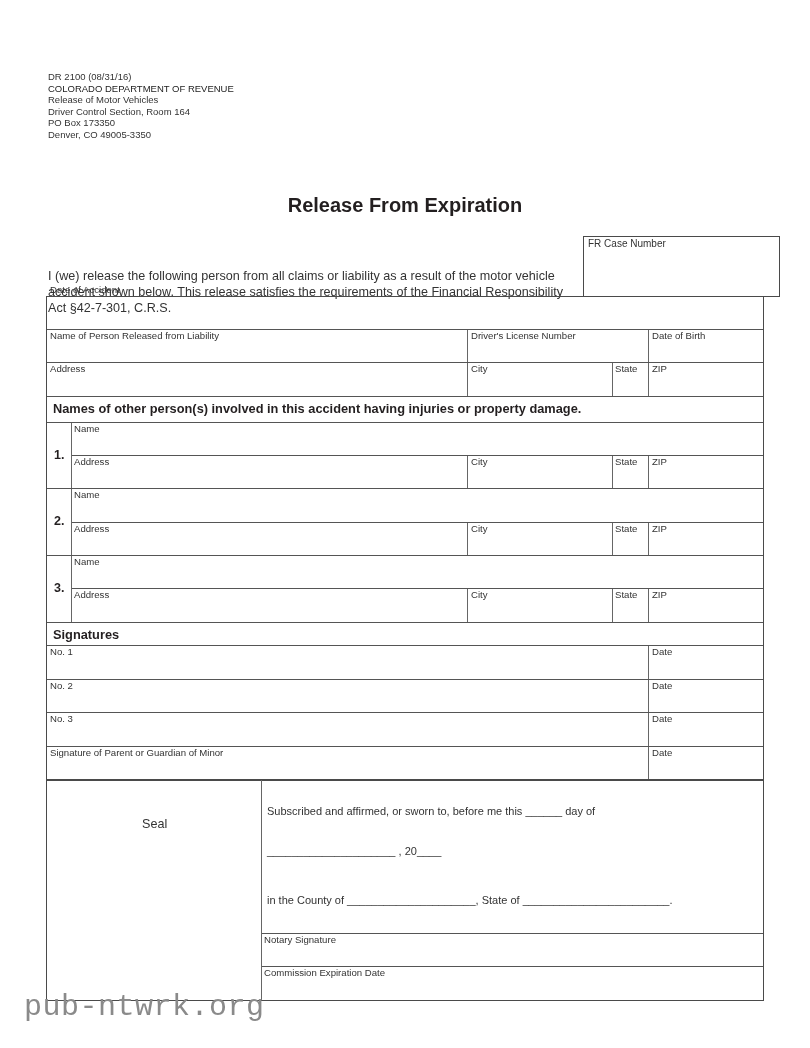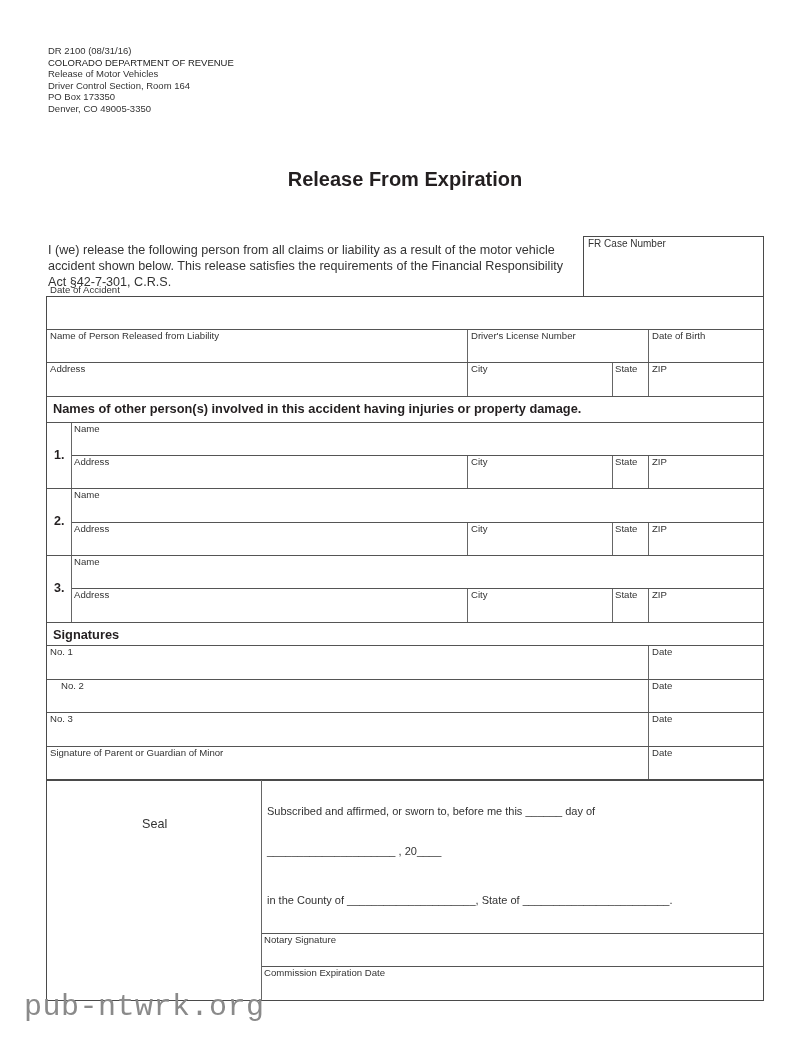--- a/index.html
+++ b/index.html
@@ -1,20 +1,20 @@
 <!DOCTYPE html>
 <html><head>
 <meta charset="utf-8">
 <style>
   html, body { margin:0; padding:0; }
   body {
     width:810px; height:1048px; position:relative; background:#ffffff;
     font-family:"Liberation Sans", sans-serif; color:#231f20; overflow:hidden;
   }
-  .abs { position:absolute; }
+  .abs { position:absolute;margin-top:26px; }
   .hdr { left:48px; top:45px; font-size:9.5px; line-height:11.6px; color:#333; }
   .hdr .bold { font-weight:normal; color:#222; }
   .title { left:0; width:810px; top:168px; text-align:center; font-size:20px; font-weight:bold; color:#231f20; }
   .intro { left:48px; top:242px; width:530px; font-size:12.6px; line-height:16.2px; color:#333; }
   .box { position:absolute; border:1.3px solid #4a4a4a; box-sizing:border-box; }
   .hl { position:absolute; height:0; border-top:1.3px solid #555; }
   .vl { position:absolute; width:0; border-left:1px solid #666; }
   .lbl { position:absolute; font-size:9.6px; color:#333; white-space:nowrap; }
   .sect { position:absolute; font-size:12.8px; font-weight:bold; color:#231f20; white-space:nowrap; }
   .num { position:absolute; font-size:12.5px; font-weight:bold; color:#231f20; }
@@ -32,21 +32,21 @@
   <div>Release of Motor Vehicles</div>
   <div>Driver Control Section, Room 164</div>
   <div>PO Box 173350</div>
   <div>Denver, CO 49005-3350</div>
 </div>
 
 <div class="abs title">Release From Expiration</div>
 
 <div class="abs intro">I (we) release the following person from all claims or liability as a result of the motor vehicle accident shown below. This release satisfies the requirements of the Financial Responsibility Act §42-7-301, C.R.S.</div>
 
-<div class="box" style="left:583px;top:236px;width:181px;height:61px;">
+<div class="box" style="left:583px;top:236px;width:197px;height:61px;">
   <span class="lbl" style="left:4px;top:1px;font-size:10px;">FR Case Number</span>
 </div>
 
 <div class="box" style="left:46px;top:296px;width:718px;height:485px;"></div>
 
 <div class="field" style="left:47px;top:284px;width:716px;height:32px;">
   <span class="lbl" style="left:3px;top:0;">Date of Accident</span>
 </div>
 <div class="hl" style="left:47px;top:329px;width:716px;"></div>
 
@@ -155,21 +155,21 @@
 
 <div class="field" style="left:47px;top:646px;width:601px;height:33px;">
   <span class="lbl" style="left:3px;top:0;">No. 1</span>
 </div>
 <div class="field" style="left:649px;top:646px;width:114px;height:33px;">
   <span class="lbl" style="left:3px;top:0;">Date</span>
 </div>
 <div class="hl" style="left:47px;top:679px;width:716px;"></div>
 
 <div class="field" style="left:47px;top:680px;width:601px;height:32px;">
-  <span class="lbl" style="left:14px;top:0;">No. 2</span>
+  <span class="lbl" style="left:3px;top:0;">No. 2</span>
 </div>
 <div class="field" style="left:649px;top:680px;width:114px;height:32px;">
   <span class="lbl" style="left:3px;top:0;">Date</span>
 </div>
 <div class="hl" style="left:47px;top:712px;width:716px;"></div>
 
 <div class="field" style="left:47px;top:713px;width:601px;height:32px;">
   <span class="lbl" style="left:3px;top:0;">No. 3</span>
 </div>
 <div class="field" style="left:649px;top:713px;width:114px;height:32px;">

